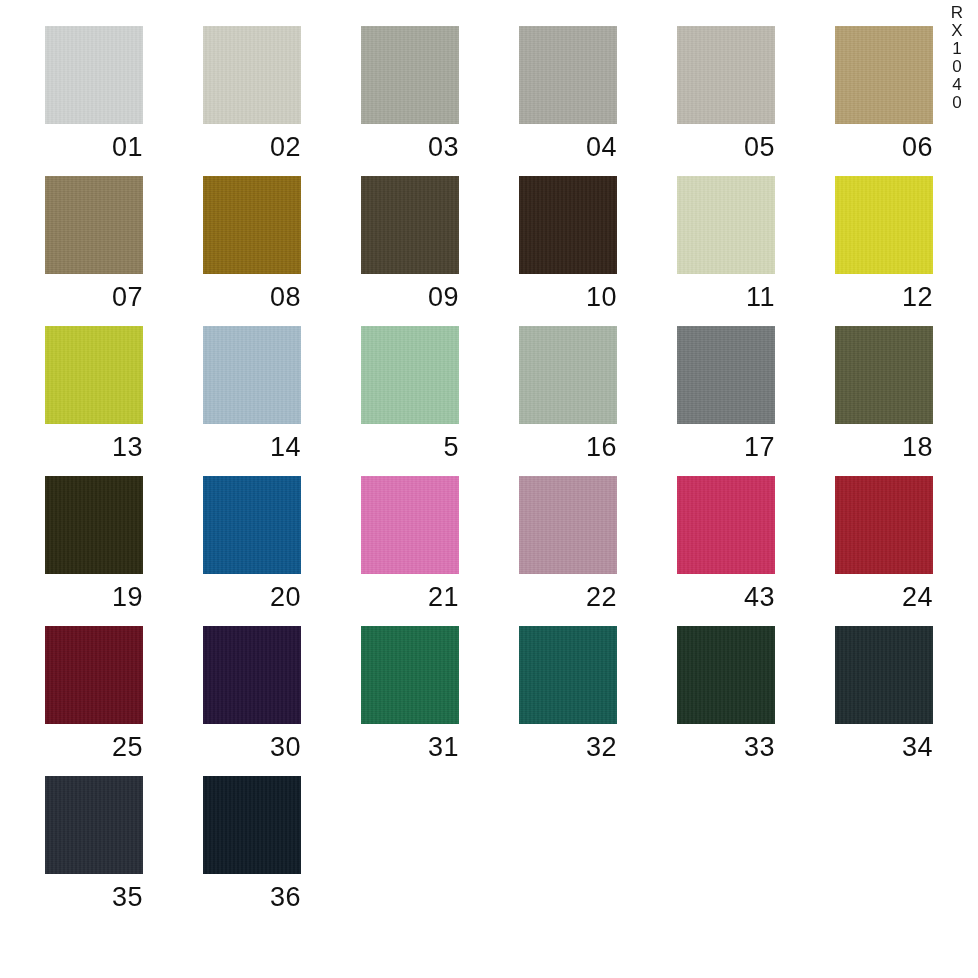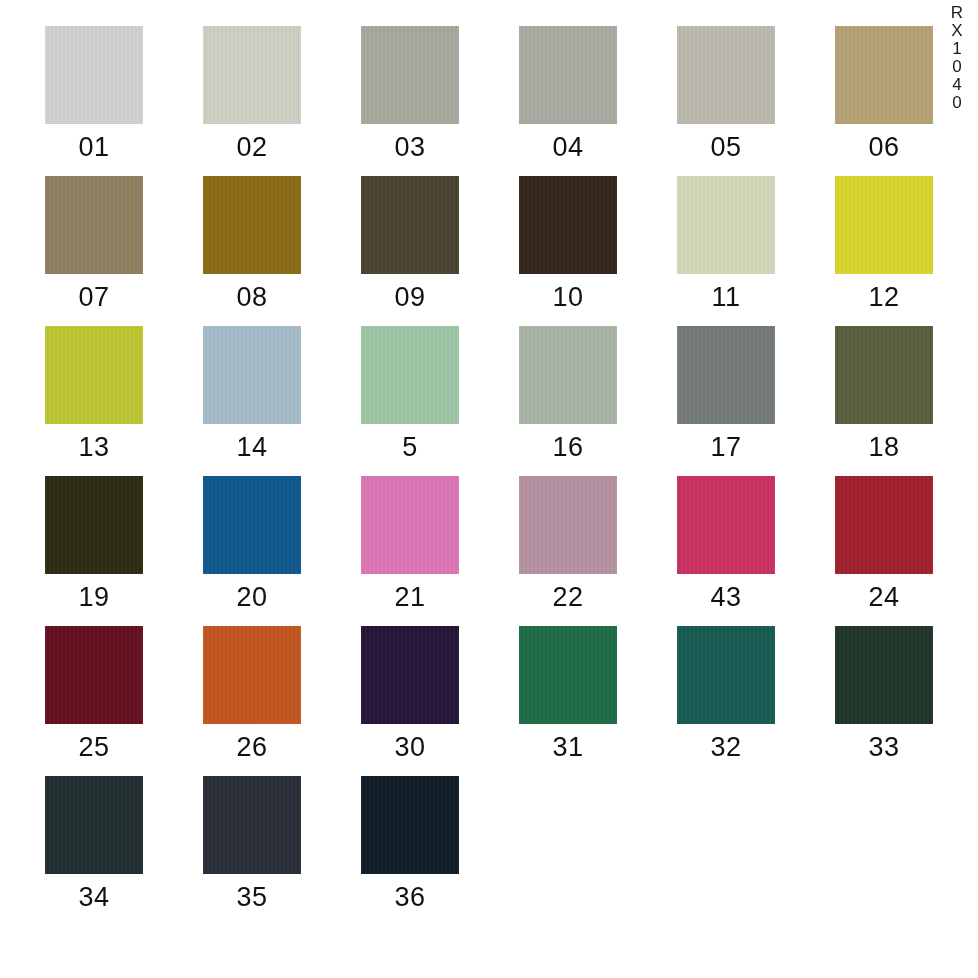--- a/index.html
+++ b/index.html
@@ -54,21 +54,21 @@
     grid-template-columns: repeat(6, 98px);
     grid-auto-rows: auto;
     column-gap: 60px;
     row-gap: 15px;
   }
 
   .swatch-cell {
     width: 98px;
     display: flex;
     flex-direction: column;
-    align-items: center;
+    align-items: flex-end;
   }
 
   .swatch-chip {
     width: 98px;
     height: 98px;
     position: relative;
     overflow: hidden;
     
     background-image:
       repeating-linear-gradient(
@@ -215,24 +215,20 @@
       </div>
       <div class="swatch-cell">
         <div class="swatch-chip" style="background-color: rgb(158, 31, 44);"></div>
         <div class="swatch-label">24</div>
       </div>
       <div class="swatch-cell">
         <div class="swatch-chip" style="background-color: rgb(100, 16, 31);"></div>
         <div class="swatch-label">25</div>
       </div>
       <div class="swatch-cell">
-        <div class="swatch-chip" style="background-color: rgb(192, 85, 31);"></div>
-        <div class="swatch-label">26</div>
-      </div>
-      <div class="swatch-cell">
         <div class="swatch-chip" style="background-color: rgb(36, 20, 56);"></div>
         <div class="swatch-label">30</div>
       </div>
       <div class="swatch-cell">
         <div class="swatch-chip" style="background-color: rgb(29, 107, 71);"></div>
         <div class="swatch-label">31</div>
       </div>
       <div class="swatch-cell">
         <div class="swatch-chip" style="background-color: rgb(22, 90, 81);"></div>
         <div class="swatch-label">32</div>

